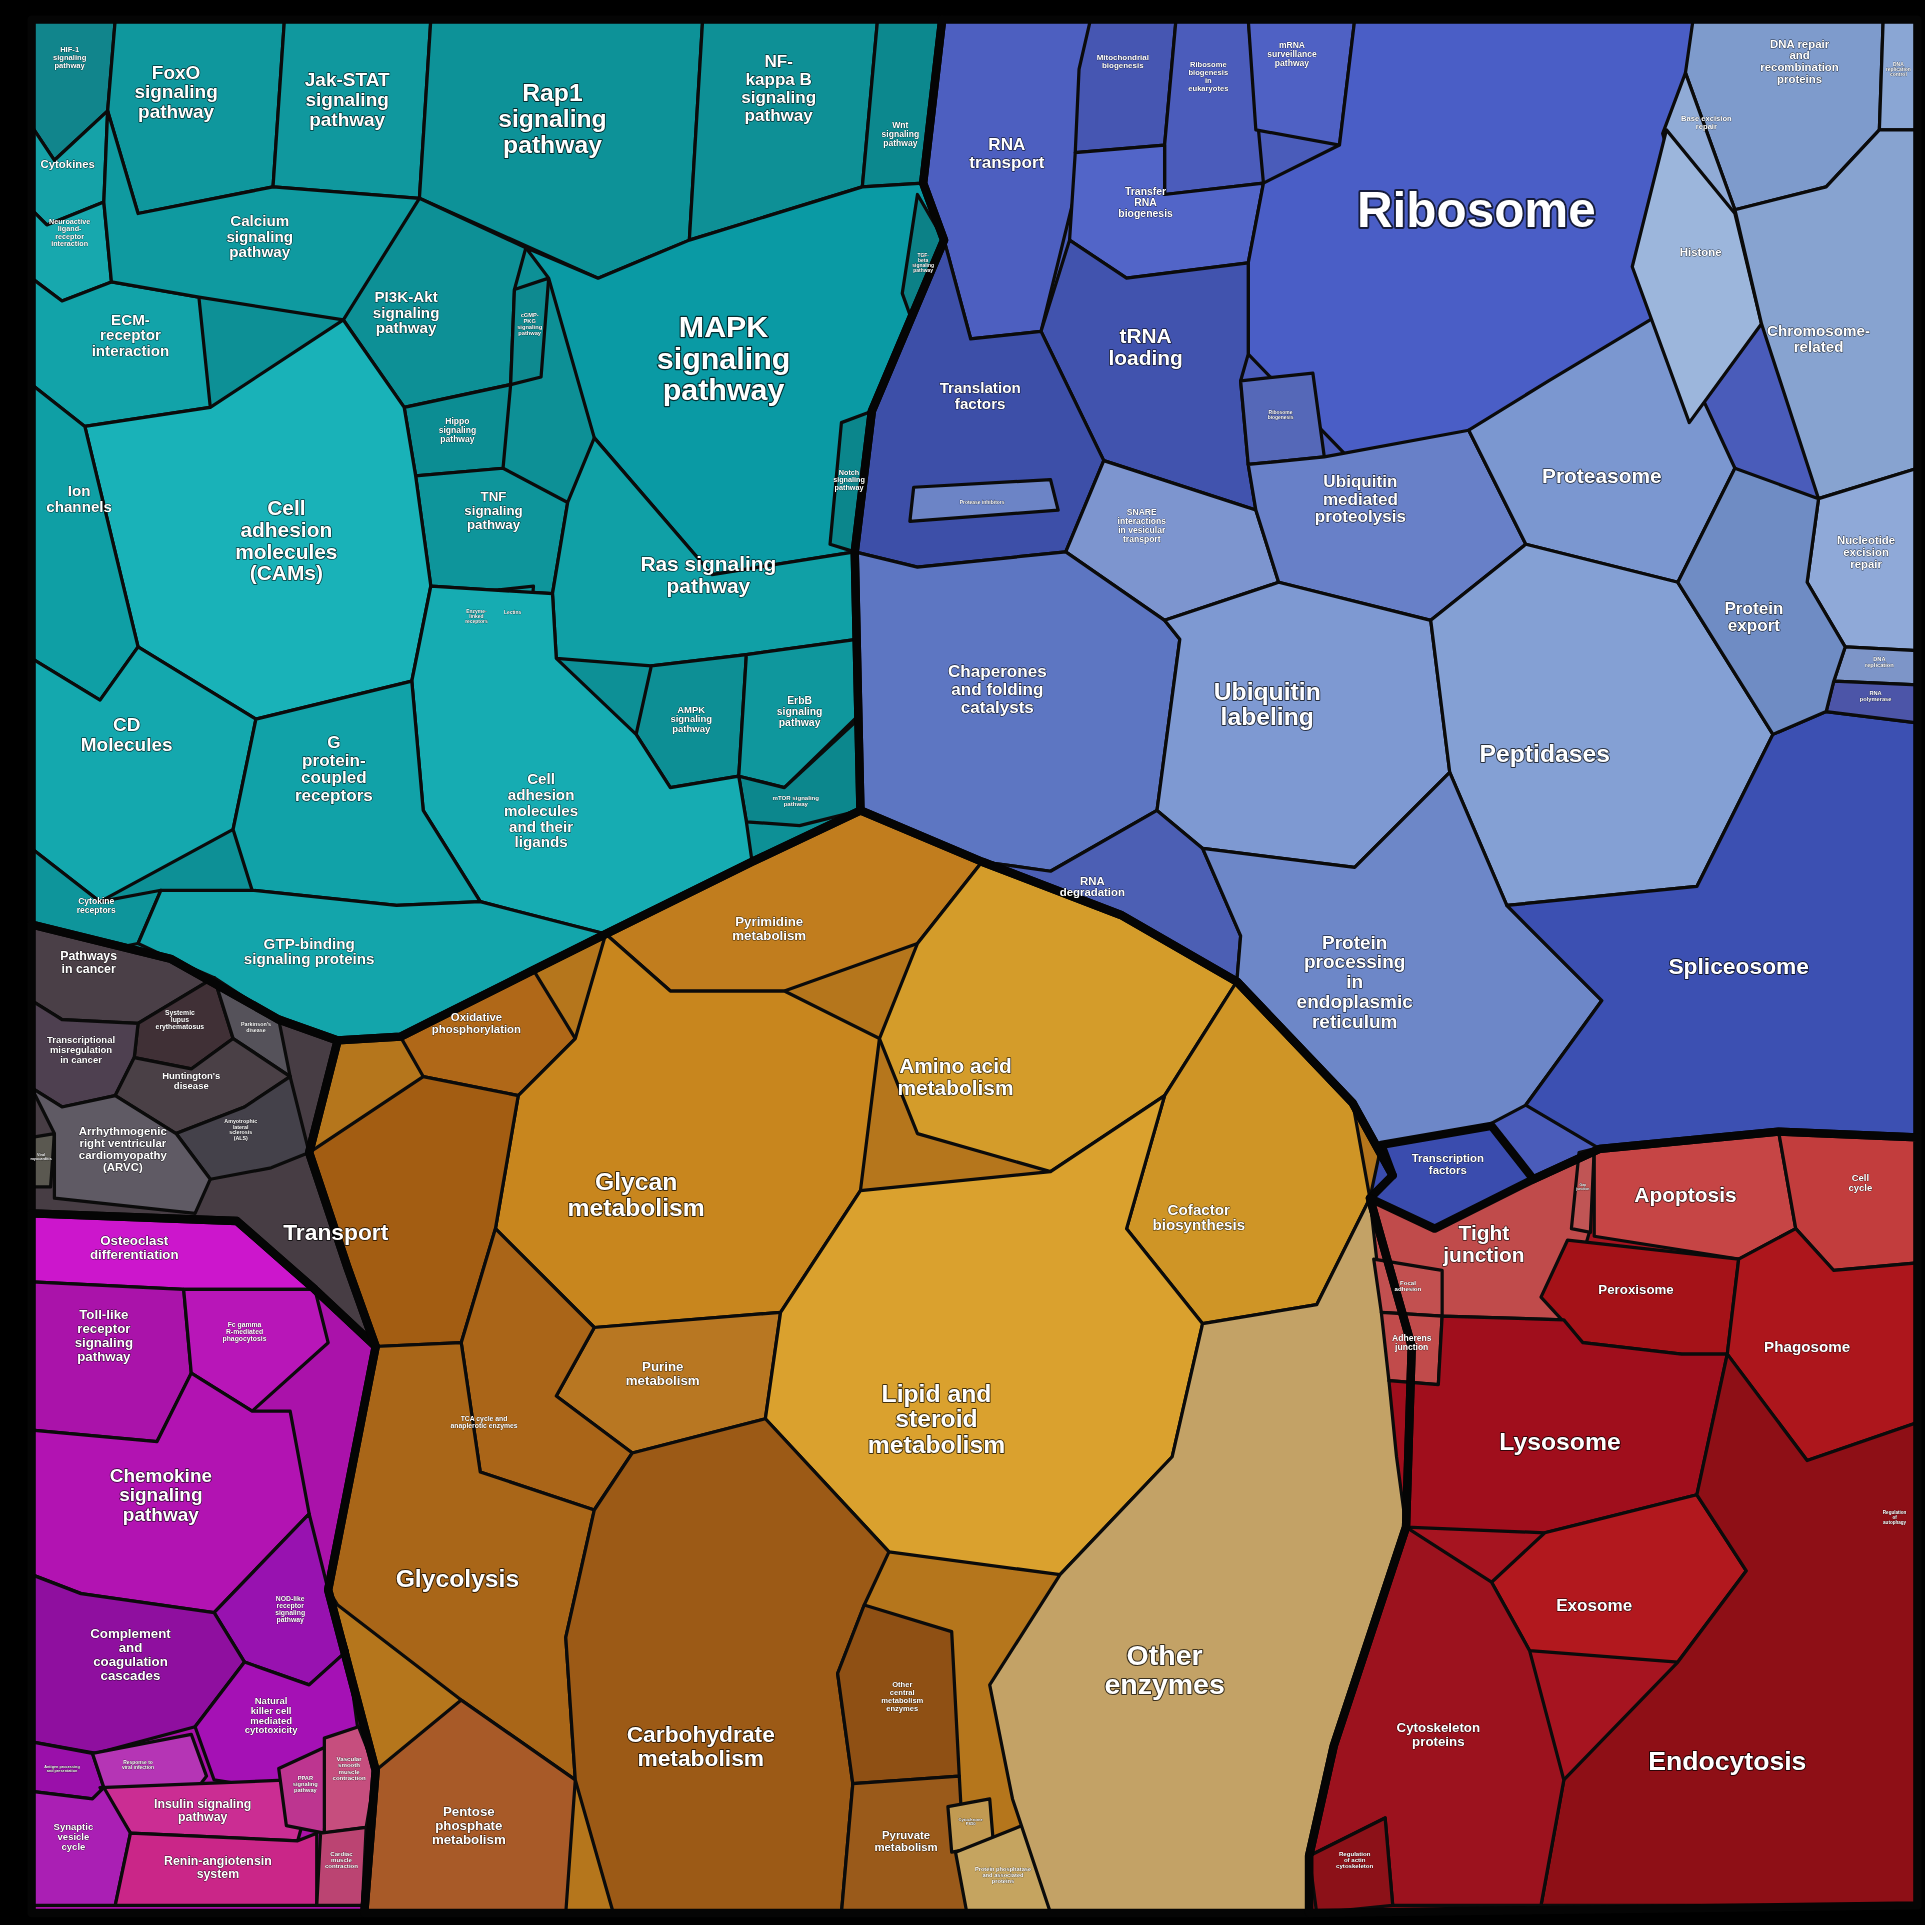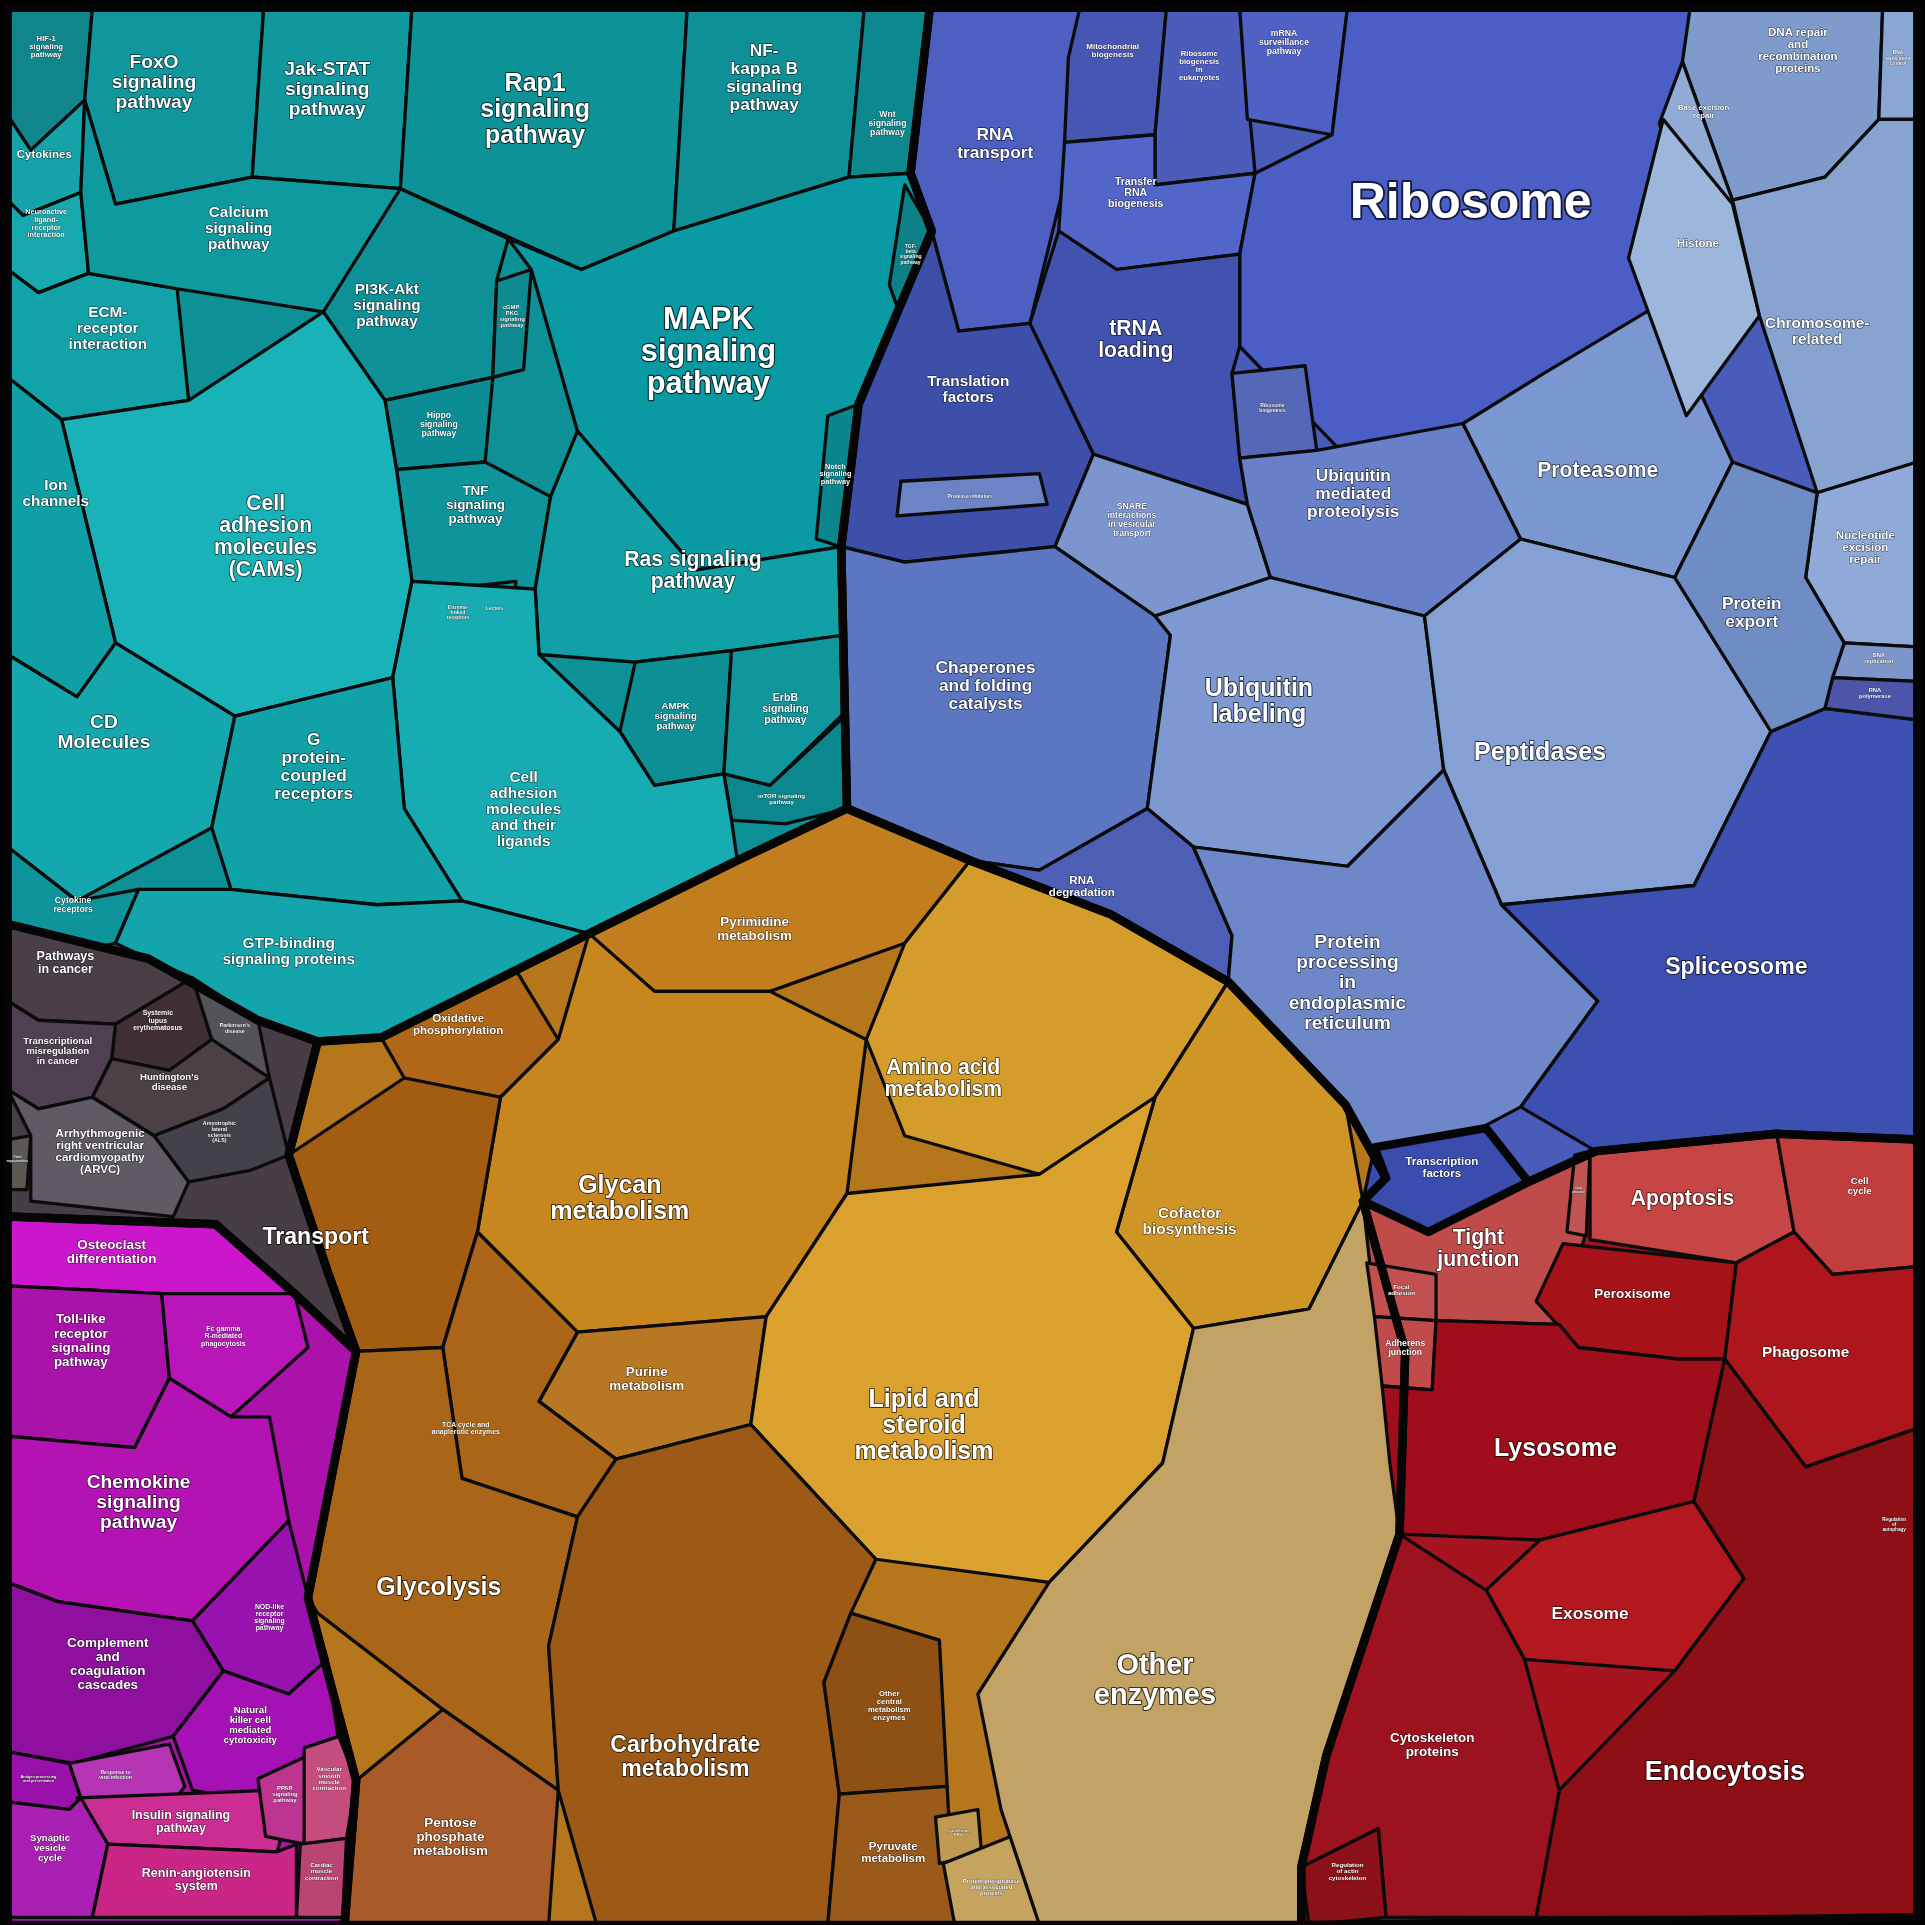--- a/index.html
+++ b/index.html
@@ -1,17 +1,17 @@
 <!DOCTYPE html>
 <html style="font-size:12.3px"><head>
 <meta charset="utf-8">
 <style>
   html,body{margin:0;padding:0;background:#000;width:100%;height:100%;}
   body{display:flex;align-items:center;justify-content:center;}
-  #stage{width:min(100vw,100vh);height:min(100vw,100vh);}
+  #stage{width:min(100vw,100vh);height:min(100vw,100vh);padding-left:24px;}
   svg{display:block;width:100%;height:100%;background:#000;}
   text{font-family:"Liberation Sans","DejaVu Sans",sans-serif;font-weight:bold;}
 </style>
 </head>
 <body>
 
 <div id="stage">
   <svg id="treemap" viewBox="0 0 1000 1000" preserveAspectRatio="xMidYMid meet" role="img">
       <polygon points="4,4 483,4 473,90 484,120 446,210 437,284 440,420 383,447 306,485 268,504 198,539 165,541 134,530 77,498 4,480" fill="#0d9096"></polygon>
       <polygon points="483,4 996,4 996,592 923,589 829,598 794,614 772,586 714,596 720,612 699,574 638,510 577,475 504,447 440,420 437,284 446,210 484,120 473,90" fill="#4a5cba"></polygon>

